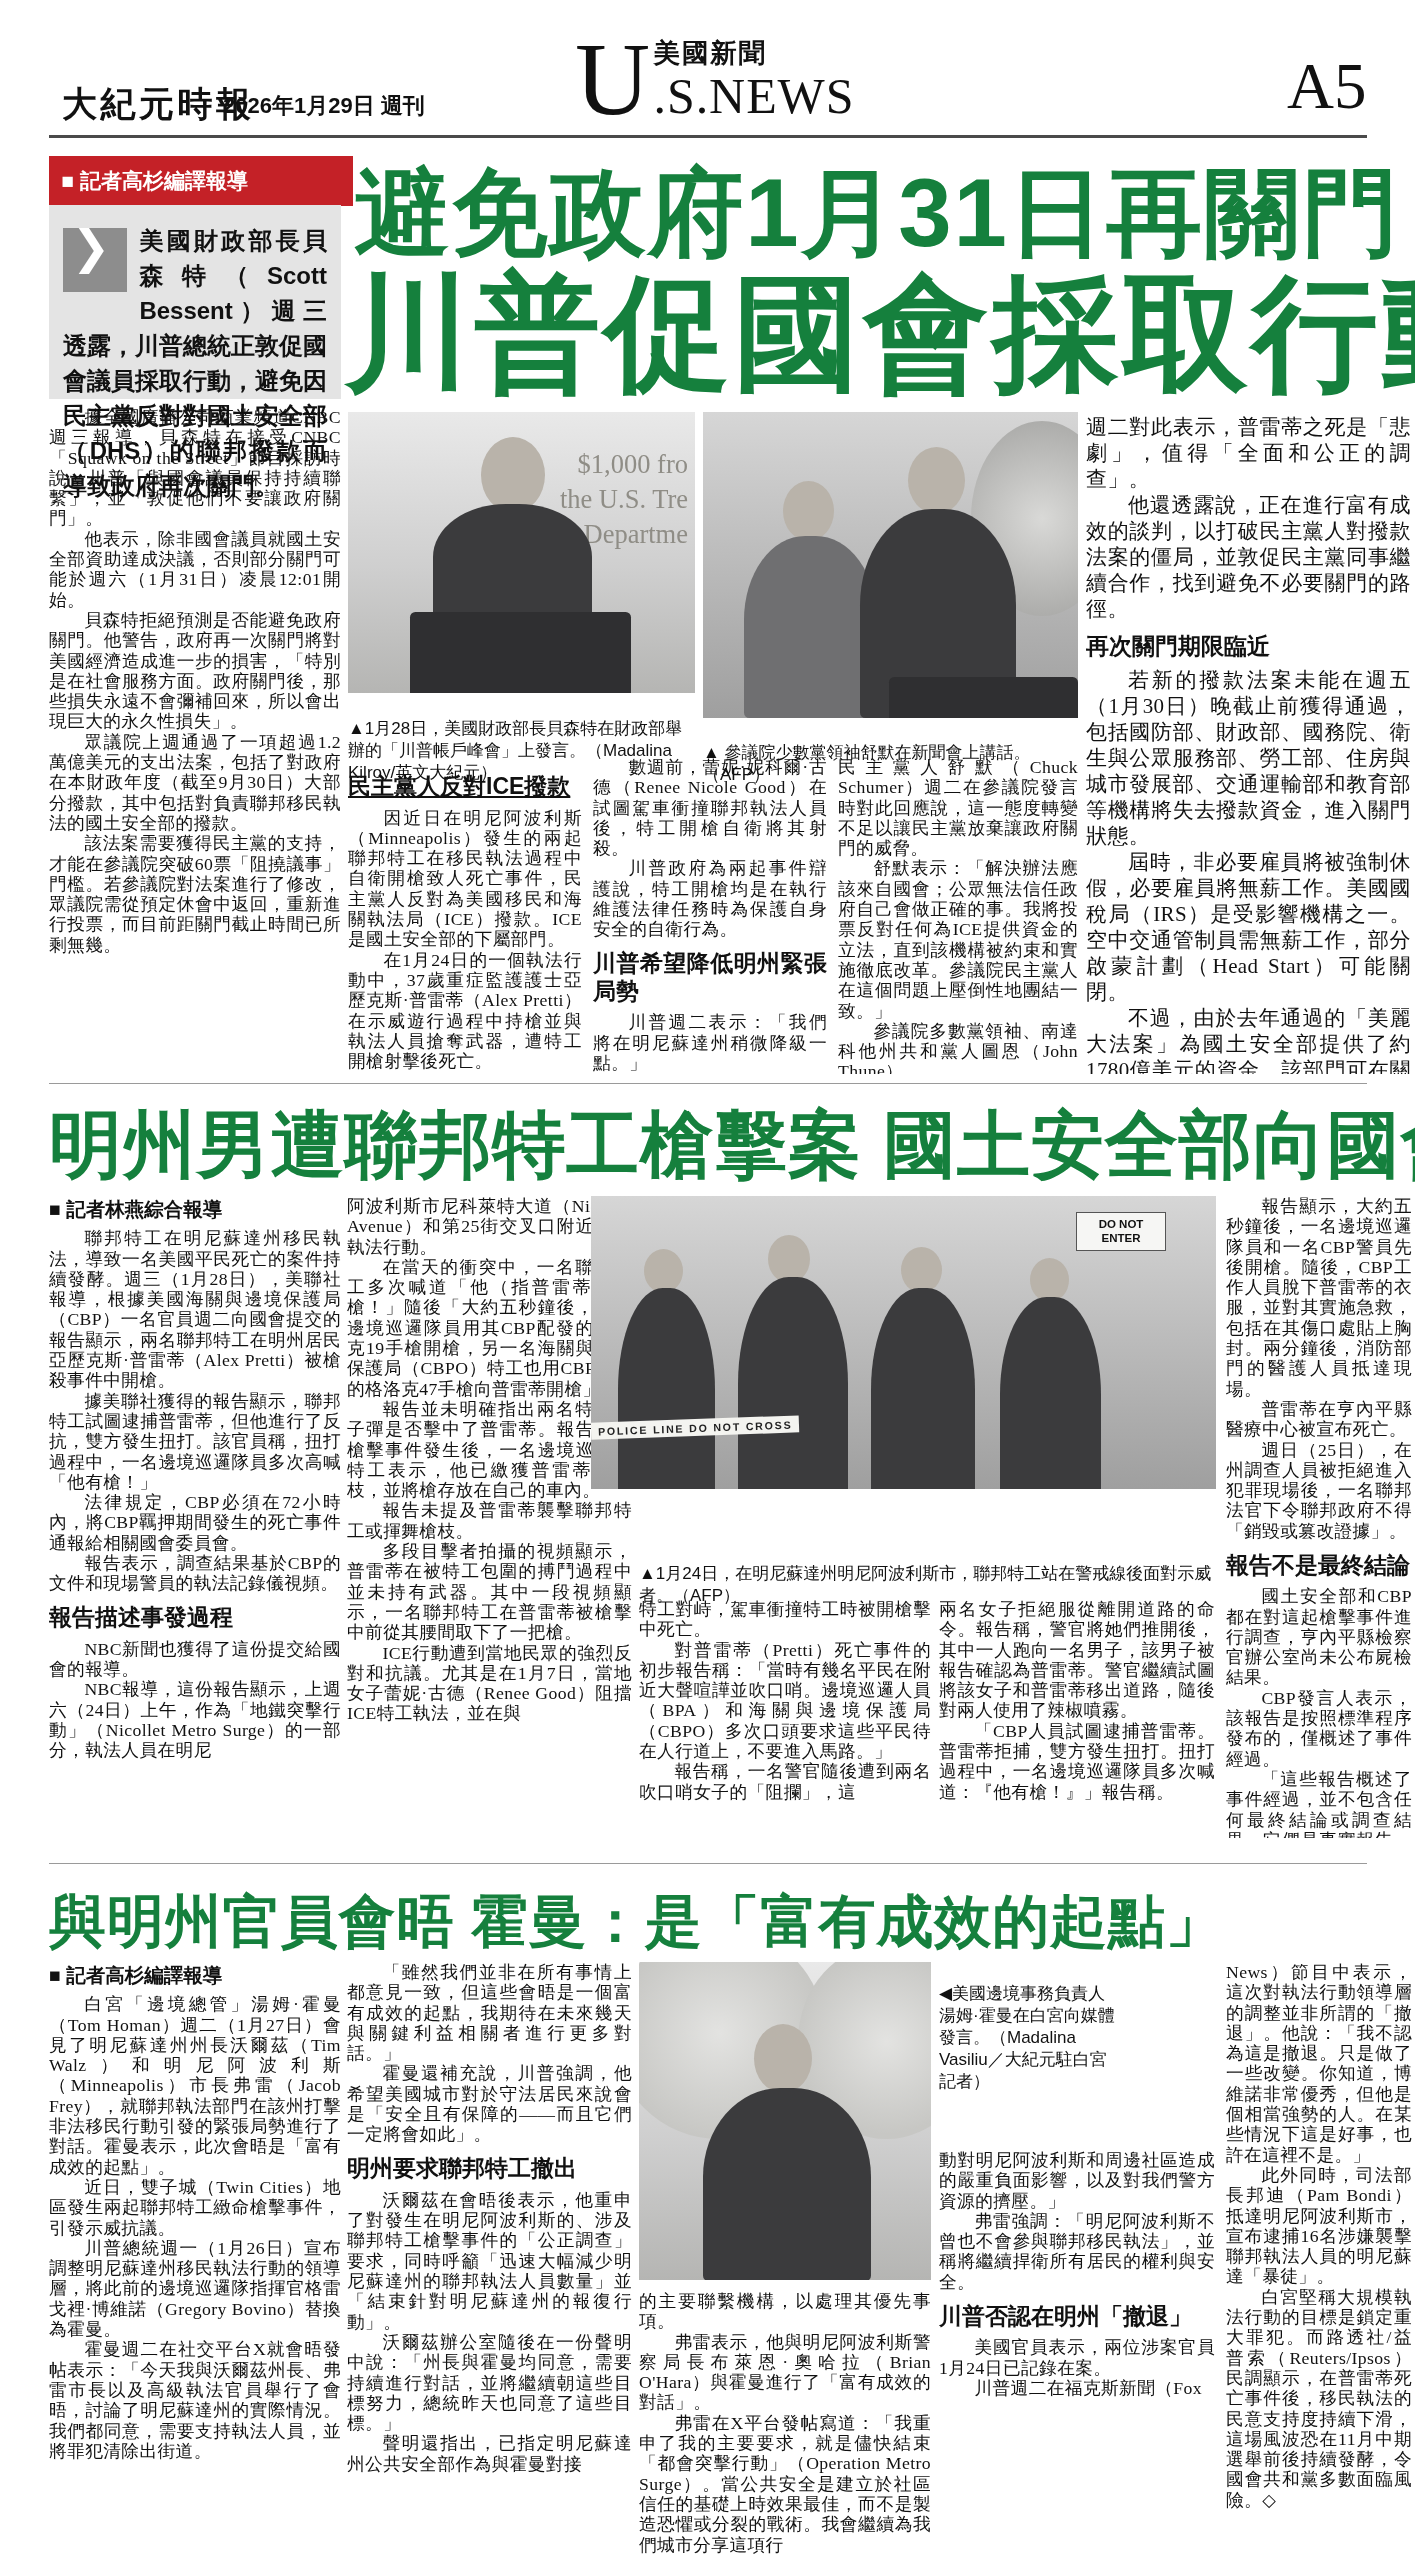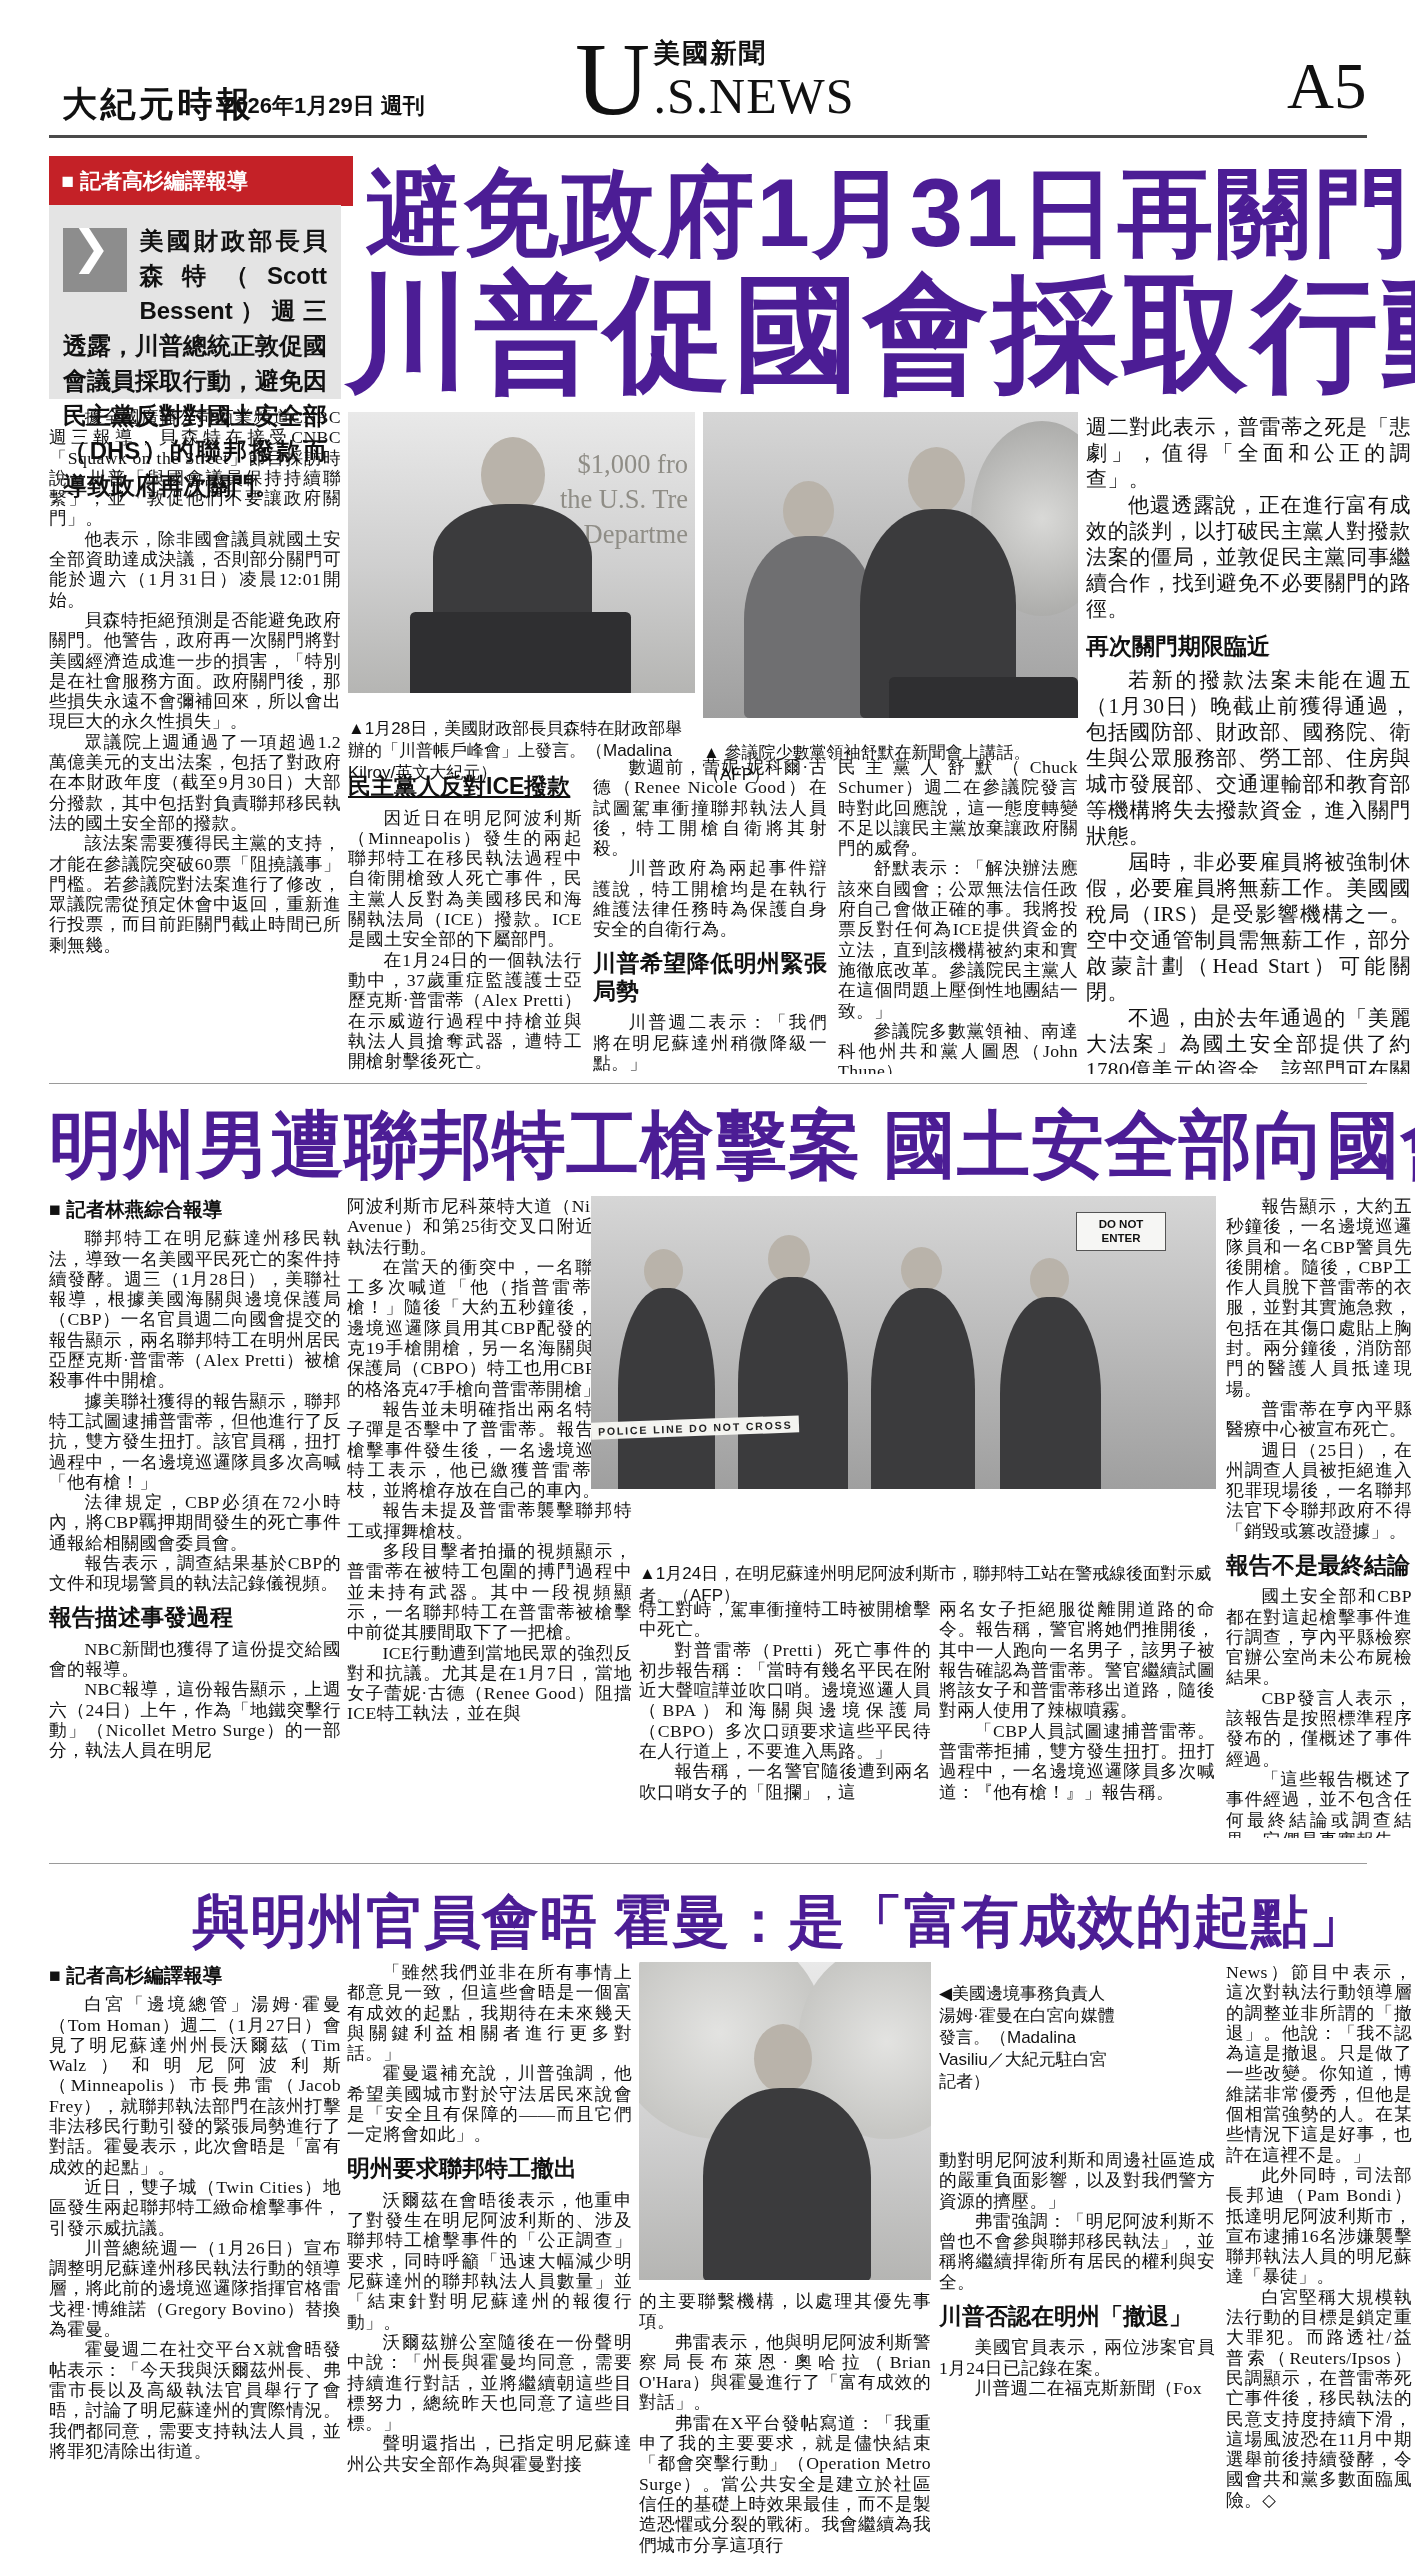--- a/index.html
+++ b/index.html
@@ -22,22 +22,22 @@
   .para{margin:0;text-indent:2em;font-size:17.7px;line-height:20.3px;letter-spacing:0.4px;}
   .cont{text-indent:0;}
   .big .para{font-size:21px;line-height:26px;}
   .narrow .para{font-size:17.7px;line-height:20.3px;}
   .subhead{font-family:"Liberation Sans","DejaVu Sans",sans-serif;font-weight:bold;font-size:23px;
            margin:10.6px 0 7px;line-height:1.2;text-indent:0;}
   .byline-black{font-family:"Liberation Sans","DejaVu Sans",sans-serif;font-weight:bold;font-size:19.5px;margin:0 0 5.3px;}
   .caption{position:absolute;font-family:"Liberation Sans","DejaVu Sans",sans-serif;font-weight:normal;
            font-size:17px;line-height:22px;text-align:left;}
   
-  .hl{font-family:"Liberation Sans","DejaVu Sans",sans-serif;font-weight:900;text-align:right;
-      white-space:nowrap;color:#4c1d95;}
+  .hl{font-family:"Liberation Sans","DejaVu Sans",sans-serif;font-weight:900;text-align:left;
+      white-space:nowrap;color:#15803d;}
   .hl1a{font-size:96px;line-height:1;letter-spacing:1.8px;}
   .hl1b{font-family:"Liberation Serif","DejaVu Serif",serif;font-weight:900;font-size:126px;line-height:1;letter-spacing:3.5px;}
   .hl2{font-size:73px;line-height:1;letter-spacing:0.9px;}
   .hl3{font-size:57px;line-height:1;letter-spacing:0.9px;}
   
   .byline-red{background:#c42127;color:#fff;font-family:"Liberation Sans","DejaVu Sans",sans-serif;
               font-weight:bold;font-size:21px;display:flex;align-items:center;padding-left:12.4px;}
   .leadbox{background:#e4e4e4;padding:17.7px 14px;font-family:"Liberation Sans","DejaVu Sans",sans-serif;
            font-weight:bold;font-size:24px;line-height:35px;text-align:justify;}
   .chevron{float:left;width:64px;height:64px;background:#8d8d8d;margin:5.3px 12.4px 3.5px 0;position:relative;}

